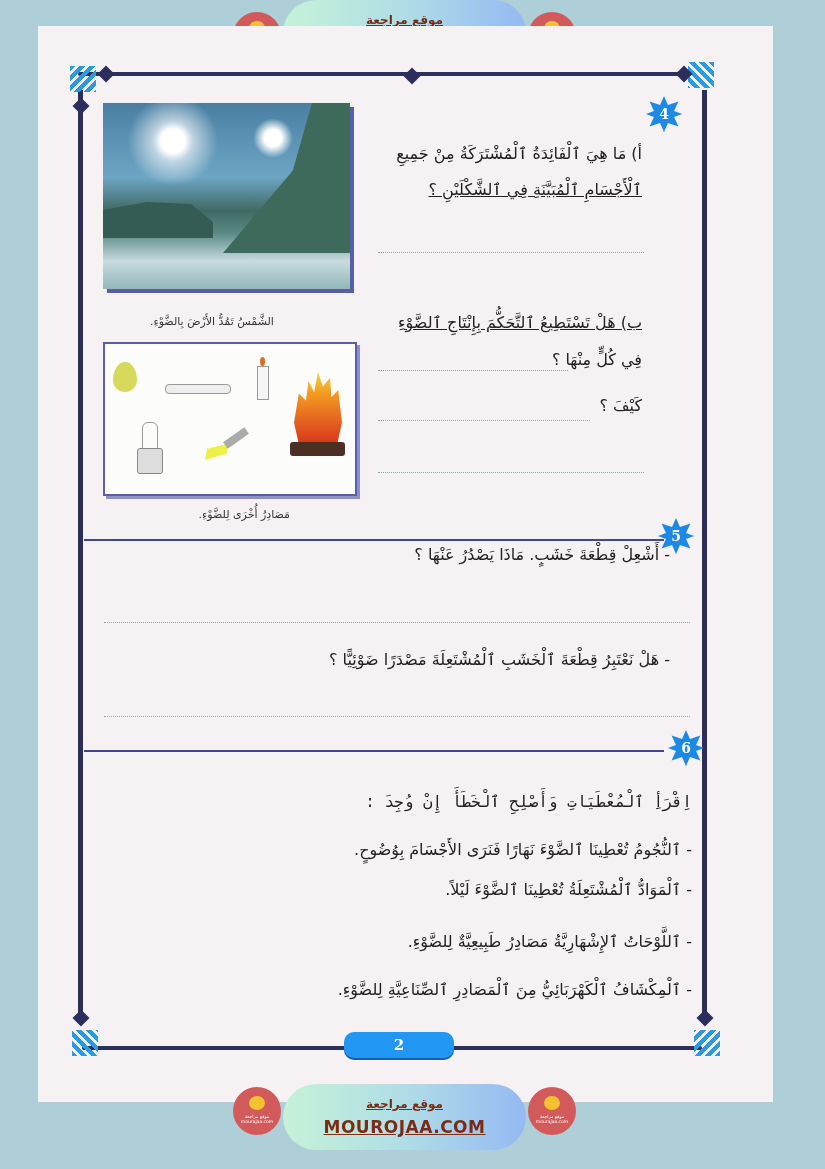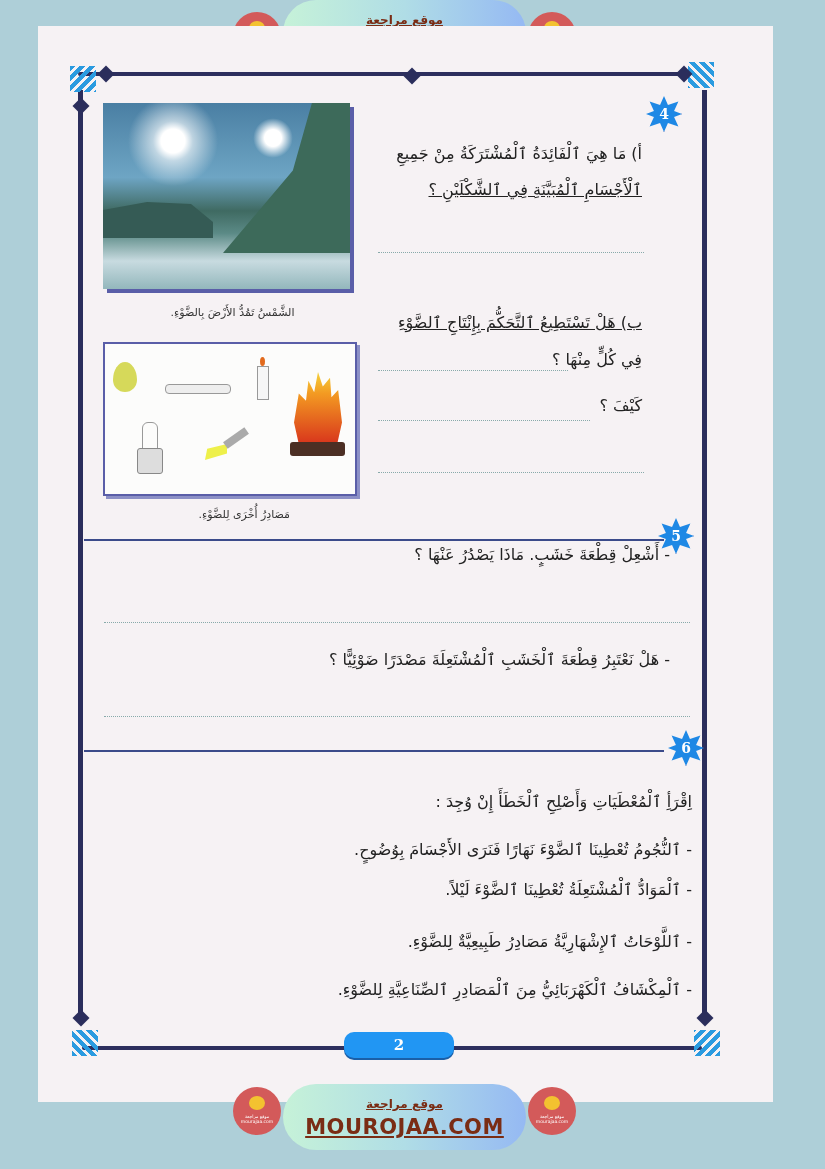--- a/index.html
+++ b/index.html
@@ -12,21 +12,21 @@
   .banner.top { top:0; }
   .banner.bottom { top:1082px; height:87px; }
   .pill {
     position:absolute; left:283px; width:243px; height:66px; border-radius:33px;
     background:linear-gradient(90deg,#c6f2d8 0%,#b0dde6 50%,#95b9f3 100%);
     text-align:center; color:#7a2c14; font-weight:bold;
   }
   .banner.top .pill { top:0; }
   .banner.bottom .pill { top:2px; }
   .pill .ar { display:block; font-size:12px; margin-top:9px; text-decoration:underline; line-height:22px; }
-  .pill .en { display:block; font-size:21px; text-decoration:underline; line-height:24px; letter-spacing:0.5px; }
+  .pill .en { display:block; font-size:17px; text-decoration:underline; line-height:24px; letter-spacing:0.5px; }
   .badge {
     position:absolute; width:48px; height:48px; border-radius:50%; background:#d35a5a;
   }
   .badge .dot { position:absolute; left:16px; top:9px; width:16px; height:14px; border-radius:50%; background:#f3c230; }
   .badge .tx { position:absolute; left:4px; top:27px; width:40px; text-align:center; font-size:4.5px; color:#fff; line-height:5px; }
   .banner.top .badge.l { left:233px; top:12px; }
   .banner.top .badge.r { left:528px; top:12px; }
   .banner.bottom .badge.l { left:233px; top:5px; }
   .banner.bottom .badge.r { left:528px; top:5px; }
 
@@ -132,21 +132,21 @@
 <div class="diamond" style="left:699px;top:1012px;"></div>
 <div class="diamond" style="left:75px;top:1012px;"></div>
 
 <div class="star" style="left:646px;top:96px;"><span>4</span></div>
 
 <div class="photo">
   <div class="mtn-l"></div>
   <div class="mtn-r"></div>
   <div class="sun"></div>
 </div>
-<div class="caption" style="left:150px;top:306px;width:165px;text-align:center;">الشَّمْسُ تَمُدُّ الأَرْضَ بِالضَّوْءِ.</div>
+<div class="caption" style="left:150px;top:315px;width:165px;text-align:left;">الشَّمْسُ تَمُدُّ الأَرْضَ بِالضَّوْءِ.</div>
 
 <div class="sources">
   <div class="bulb"></div>
   <div class="tube"></div>
   <div class="candle"></div>
   <div class="lamp">
       <div class="glass"></div>
       <div class="base"></div>
     </div>
   <div class="torch">
@@ -173,21 +173,21 @@
 
 <div class="hline" style="left:84px;top:539px;width:580px;"></div>
 <div class="star" style="left:658px;top:518px;"><span>5</span></div>
 <div class="ar-text" style="left:200px;top:545px;width:470px;">- أَشْعِلْ قِطْعَةَ خَشَبٍ. مَاذَا يَصْدُرُ عَنْهَا ؟</div>
 <div class="dots" style="left:104px;top:622px;width:586px;"></div>
 <div class="ar-text" style="left:200px;top:650px;width:470px;">- هَلْ نَعْتَبِرُ قِطْعَةَ ٱلْخَشَبِ ٱلْمُشْتَعِلَةَ مَصْدَرًا ضَوْئِيًّا ؟</div>
 <div class="dots" style="left:104px;top:716px;width:586px;"></div>
 
 <div class="hline" style="left:84px;top:750px;width:580px;"></div>
 <div class="star" style="left:668px;top:730px;"><span>6</span></div>
-<div class="ar-text" style="left:300px;top:792px;width:392px;">اِقْرَأِ ٱلْمُعْطَيَاتِ وَأَصْلِحِ ٱلْخَطَأَ إِنْ وُجِدَ :</div>
+<div class="ar-text" style="left:300px;top:792px;width:392px;font-family:Liberation Mono, monospace;">اِقْرَأِ ٱلْمُعْطَيَاتِ وَأَصْلِحِ ٱلْخَطَأَ إِنْ وُجِدَ :</div>
 <div class="ar-text" style="left:290px;top:840px;width:402px;">- ٱلنُّجُومُ تُعْطِينَا ٱلضَّوْءَ نَهَارًا فَنَرَى الأَجْسَامَ بِوُضُوحٍ.</div>
 <div class="ar-text" style="left:290px;top:880px;width:402px;">- ٱلْمَوَادُّ ٱلْمُشْتَعِلَةُ تُعْطِينَا ٱلضَّوْءَ لَيْلاً.</div>
 <div class="ar-text" style="left:290px;top:932px;width:402px;">- ٱللَّوْحَاتُ ٱلإِشْهَارِيَّةُ مَصَادِرُ طَبِيعِيَّةٌ لِلضَّوْءِ.</div>
 <div class="ar-text" style="left:290px;top:980px;width:402px;">- ٱلْمِكْشَافُ ٱلْكَهْرَبَائِيُّ مِنَ ٱلْمَصَادِرِ ٱلصِّنَاعِيَّةِ لِلضَّوْءِ.</div>
 
 <div style="position:absolute;left:344px;top:1032px;width:110px;height:26px;border-radius:10px;background:#2196f3;box-shadow:0 2px 0 #1a5fa8;color:#fff;text-align:center;line-height:26px;font-family:'DejaVu Serif',serif;font-weight:bold;font-size:15px;">2</div>
 
 <div class="banner bottom">
   <div class="badge l">
       <div class="dot"></div>

